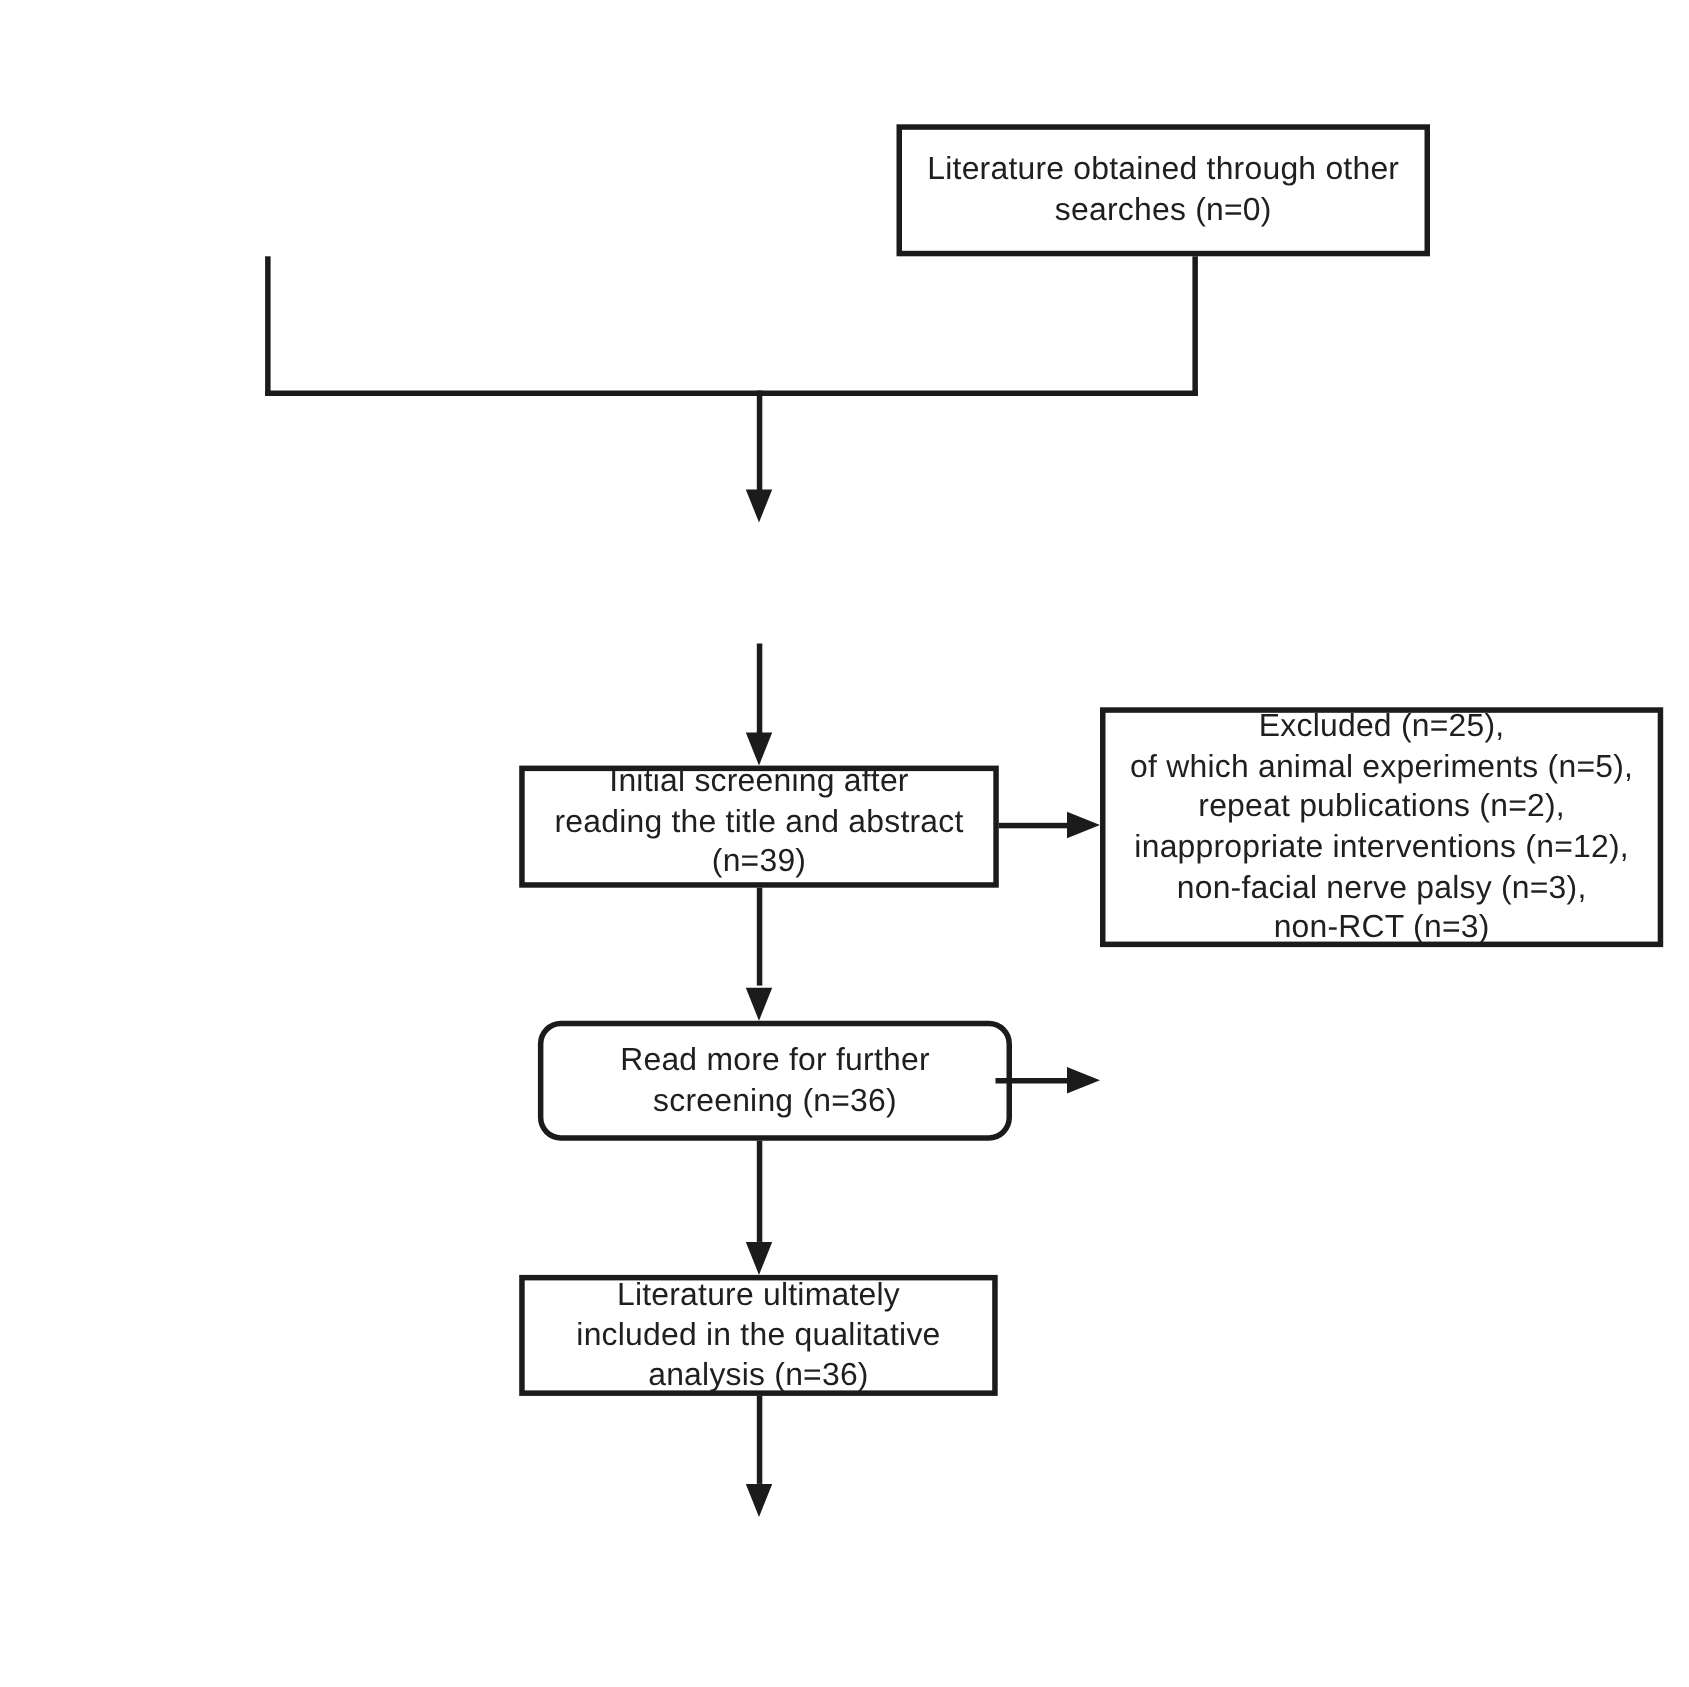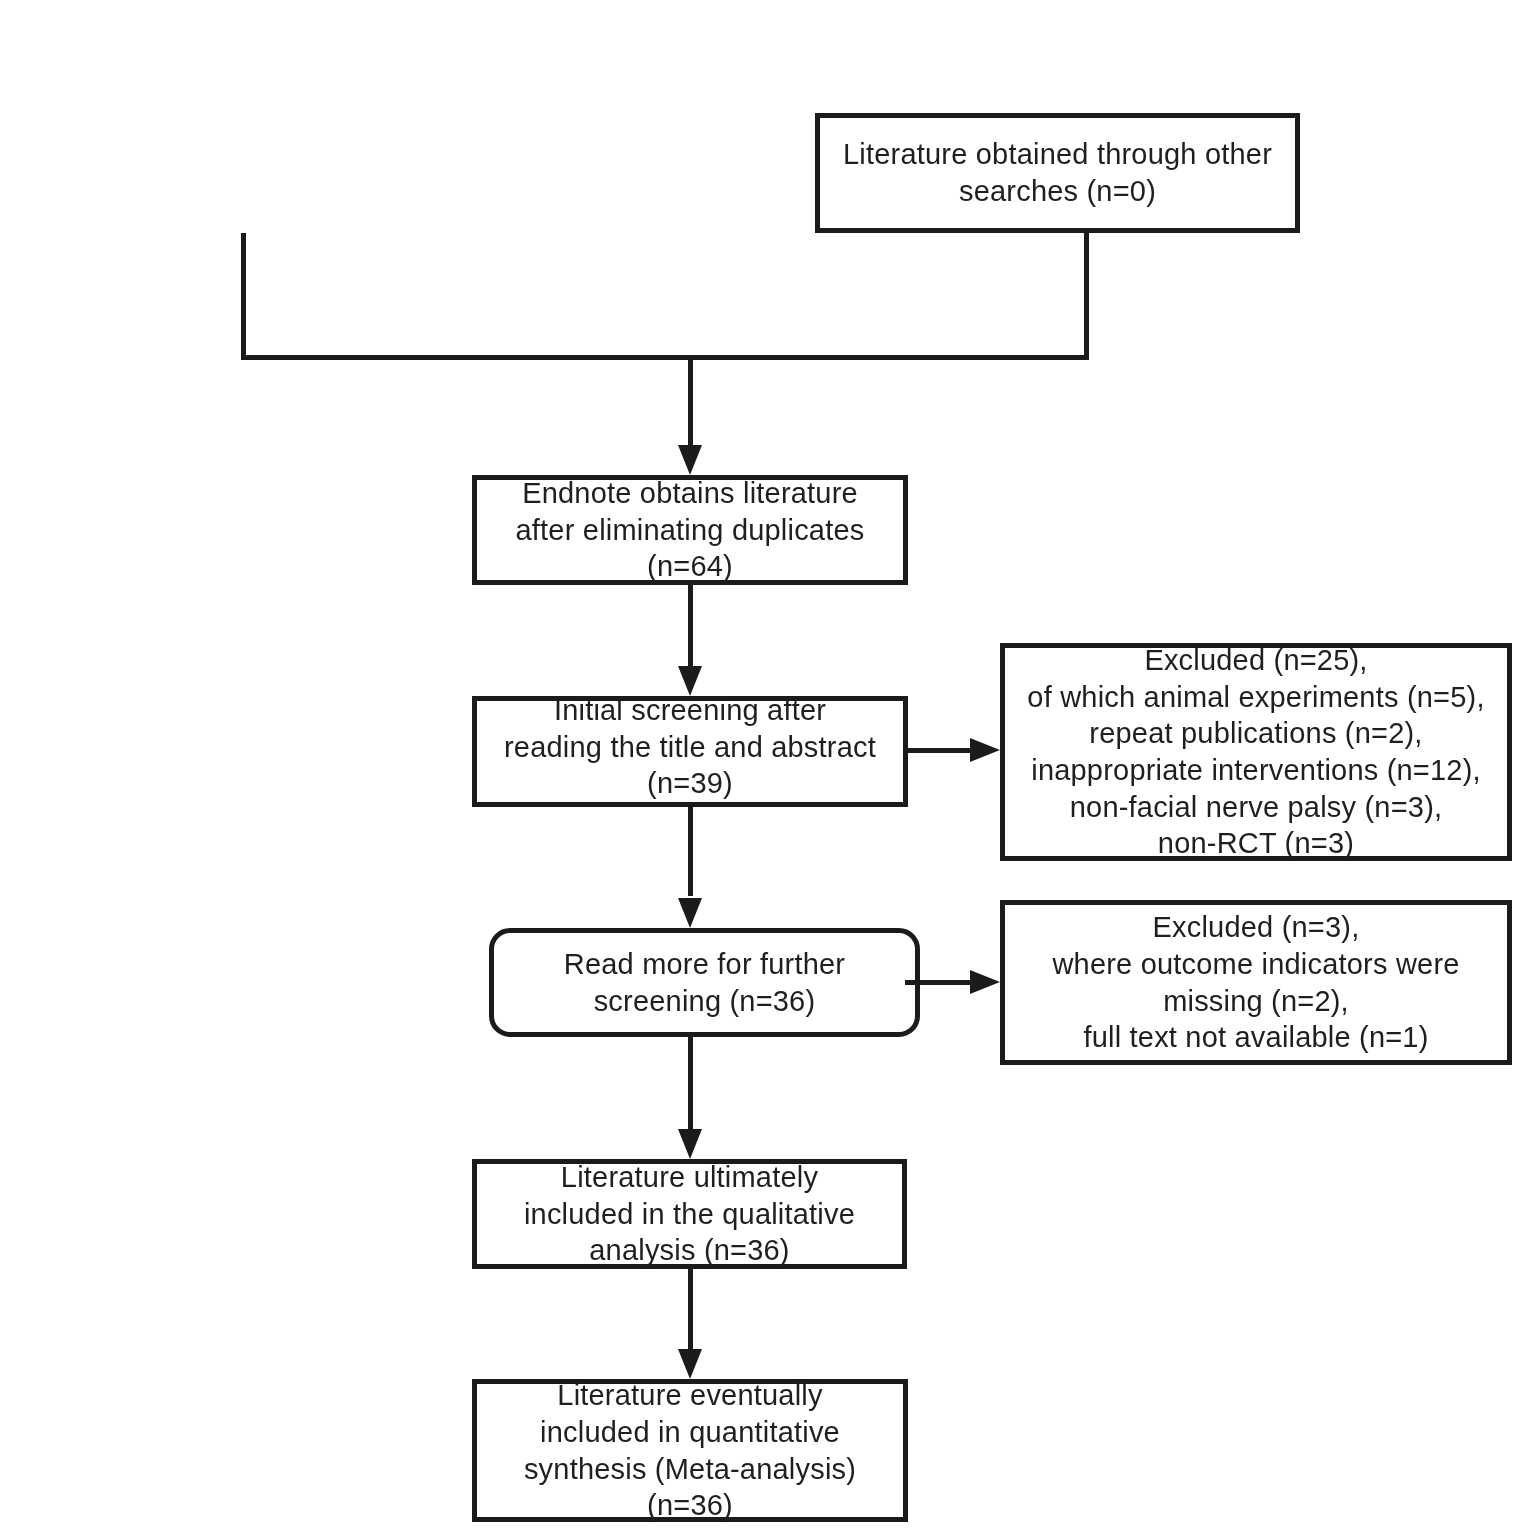--- a/index.html
+++ b/index.html
@@ -91,25 +91,20 @@
 <body>
 
 <div class="canvas">
 
 
   <div class="box" id="b-other">
     <span class="box-text">Literature obtained through other
 searches (n=0)</span>
   </div>
 
-  <div class="box" id="b-dedup">
-    <span class="box-text">Endnote obtains literature
-after eliminating duplicates
-(n=64)</span>
-  </div>
 
   <div class="box" id="b-initial">
     <span class="box-text">Initial screening after
 reading the title and abstract
 (n=39)</span>
   </div>
 
   <div class="box" id="b-excl1">
     <span class="box-text">Excluded (n=25),
 of which animal experiments (n=5),
@@ -117,39 +112,27 @@
 inappropriate interventions (n=12),
 non-facial nerve palsy (n=3),
 non-RCT (n=3)</span>
   </div>
 
   <div class="box" id="b-further">
     <span class="box-text">Read more for further
 screening (n=36)</span>
   </div>
 
-  <div class="box" id="b-excl2">
-    <span class="box-text">Excluded (n=3),
-where outcome indicators were
-missing (n=2),
-full text not available (n=1)</span>
-  </div>
 
   <div class="box" id="b-qual">
     <span class="box-text">Literature ultimately
 included in the qualitative
 analysis (n=36)</span>
   </div>
 
-  <div class="box" id="b-quant">
-    <span class="box-text">Literature eventually
-included in quantitative
-synthesis (Meta-analysis)
-(n=36)</span>
-  </div>
 
   <div class="line" id="l-db-down"></div>
   <div class="line" id="l-other-down"></div>
   <div class="line" id="l-merge-h"></div>
   <div class="line" id="l-merge-down"></div>
   <div class="arrow-down" id="a-into-dedup"></div>
 
   <div class="line" id="l-dedup-down"></div>
   <div class="arrow-down" id="a-into-initial"></div>
 

